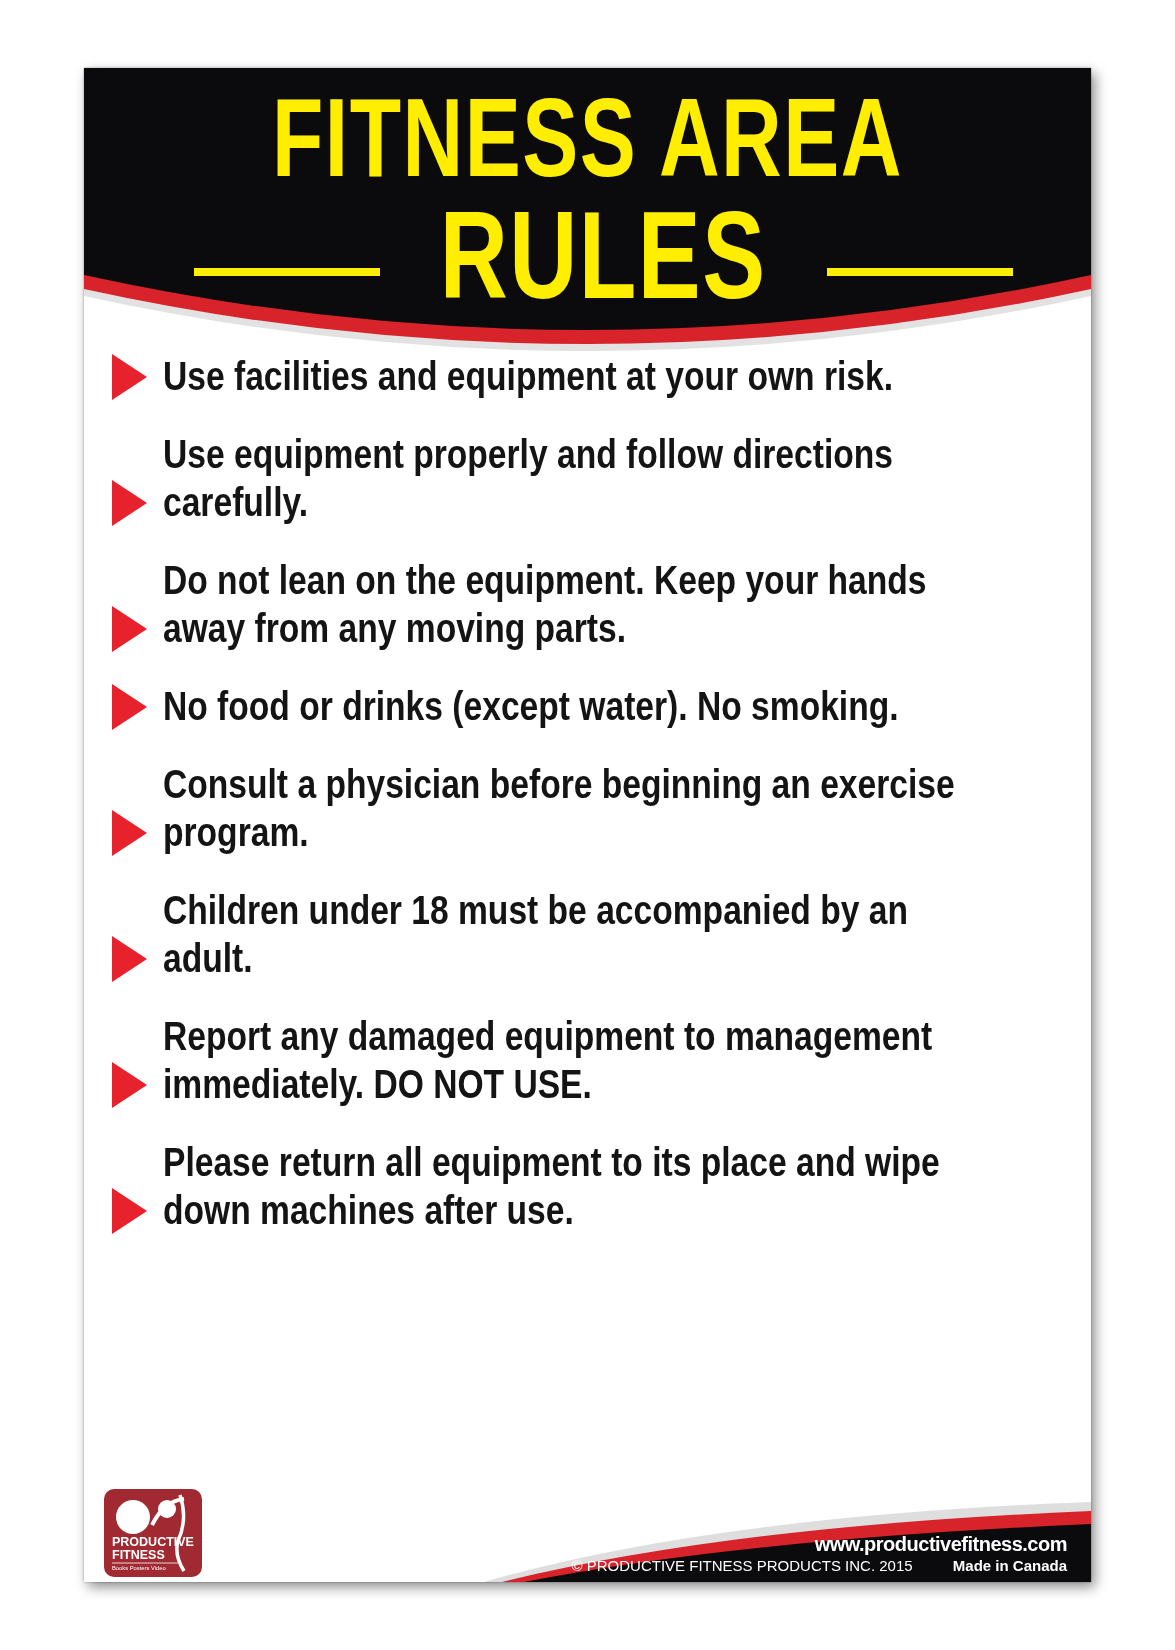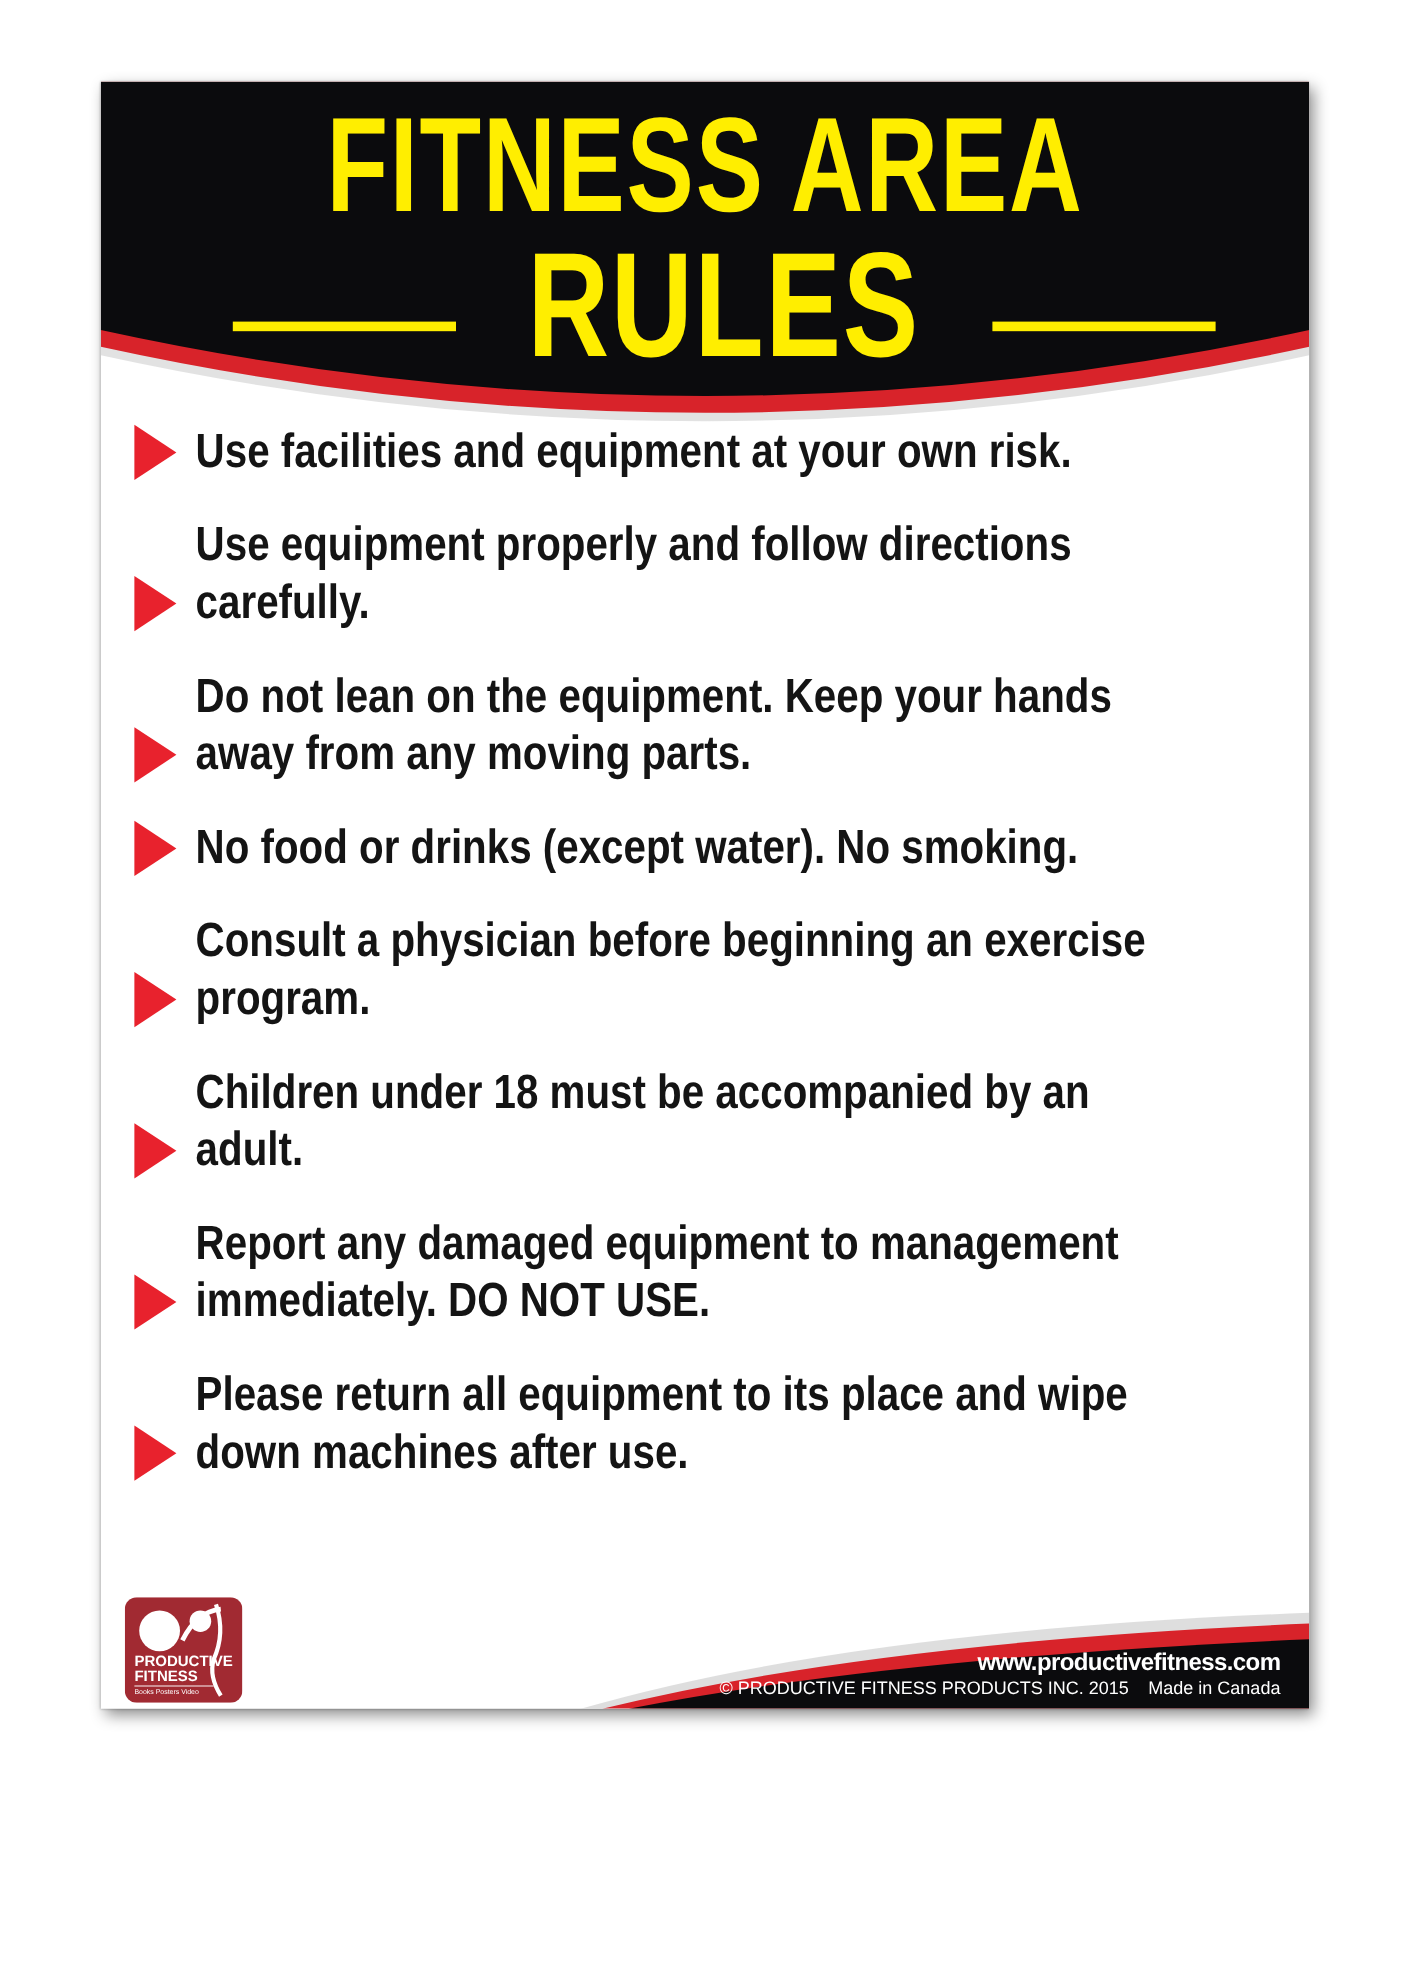--- a/index.html
+++ b/index.html
@@ -6,21 +6,21 @@
   html,body {
     width:1175px; height:1650px;
     background:#ffffff;
     font-family:"Liberation Sans", sans-serif;
     overflow:hidden;
   }
   .page { position:relative; width:1175px; height:1650px; background:#fff; }
 
   .poster {
     position:absolute; left:84px; top:68px;
-    width:1007px; height:1356px;
+    width:1007px; height:1514px;
     background:#ffffff;
     box-shadow: 4px 5px 12px rgba(0,0,0,0.45), 0 0 2px rgba(0,0,0,0.35);
     overflow:hidden;
   }
 
   
   .header { position:absolute; top:0; left:0; width:1007px; height:292px; }
   .header svg { position:absolute; top:0; left:0; width:100%; height:100%; }
   .title-line1 {
     position:absolute; top:10px; left:0; width:100%;
@@ -72,21 +72,21 @@
   .site-url {
     position:absolute; right:24px; bottom:26px;
     color:#ffffff; font-size:20px; font-weight:700;
     letter-spacing:-0.5px; z-index:3; white-space:nowrap;margin-top:36px;
   }
   .copyright-row {
     position:absolute; right:24px; bottom:8px;
     color:#ffffff; font-size:15px; font-weight:400;
     z-index:3; white-space:nowrap;
   }
-  .copyright-row .made-in { margin-left:12px; }
+  .copyright-row .made-in { margin-left:36px;font-weight:bold; }
 
   .logo {
     position:absolute; left:20px; bottom:5px;
     width:98px; height:88px; z-index:3;
   }
 </style>
 </head>
 <body>
 
 <div class="page">

